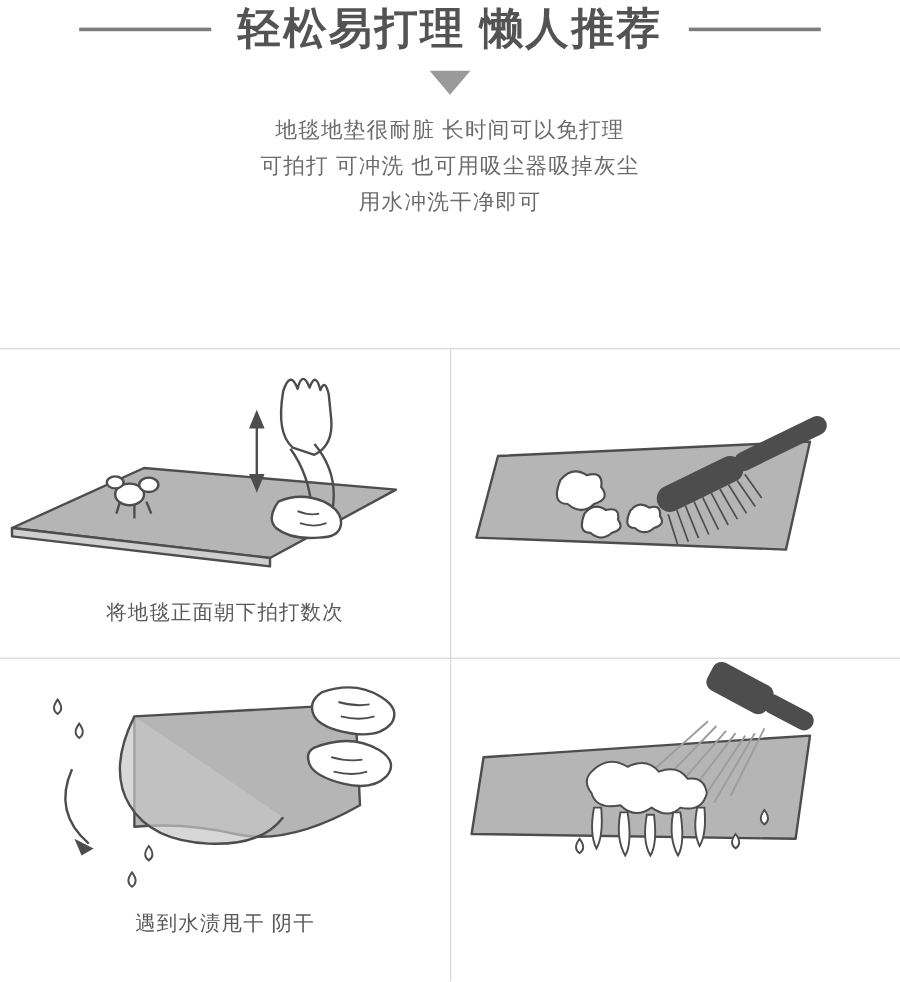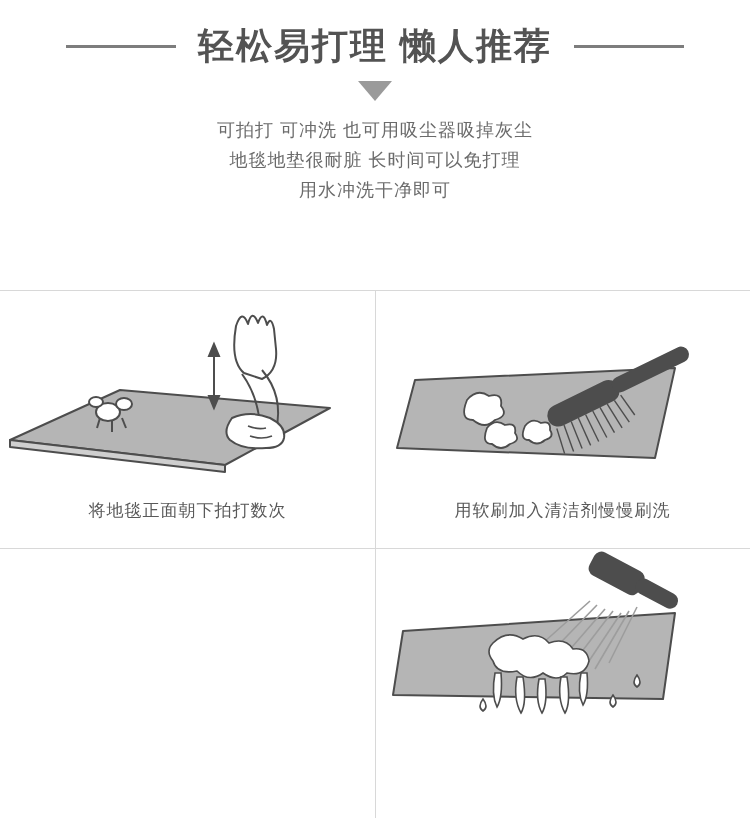--- a/index.html
+++ b/index.html
@@ -18,21 +18,20 @@
     position: relative;
     width: 750px;
     height: 818px;
     box-sizing: border-box;
   }
 
   
   .header {
     position: relative;
     width: 100%;
-    padding-top: 22px;
     text-align: center;
   }
   .title-row {
     display: flex;
     align-items: center;
     justify-content: center;
     gap: 22px;
   }
   .rule {
     width: 110px;
@@ -131,22 +130,22 @@
 <div class="page">
 
   <div class="header">
     <div class="title-row">
       <div class="rule"></div>
       <div class="title">轻松易打理 懒人推荐</div>
       <div class="rule"></div>
     </div>
     <div class="caret"></div>
     <div class="subtitle">
+      <div>地毯地垫很耐脏 长时间可以免打理</div>
       <div>可拍打 可冲洗 也可用吸尘器吸掉灰尘</div>
-      <div>地毯地垫很耐脏 长时间可以免打理</div>
       <div>用水冲洗干净即可</div>
     </div>
   </div>
 
   <div class="grid">
     <div class="grid-line-top"></div>
     <div class="grid-line-v"></div>
     <div class="grid-line-h"></div>
 
     <div class="cell cell-0">
@@ -207,23 +206,47 @@
               <line x1="204" y1="114" x2="204" y2="144"></line>
               <line x1="212" y1="114" x2="213" y2="144"></line>
               <line x1="220" y1="114" x2="222" y2="143"></line>
               <line x1="228" y1="114" x2="231" y2="142"></line>
               <line x1="236" y1="114" x2="240" y2="140"></line>
               <line x1="244" y1="112" x2="248" y2="136"></line>
             </g>
           </g>
         </svg>
       </div>
-      <div class="caption">用软刷加入清洁剂慢慢刷洗</div>
-    </div>
-
+    </div>
+
+    <div class="cell cell-2">
+      <div class="art">
+        <svg width="375" height="200" viewBox="0 0 375 200">
+
+          <path d="M112 48 L296 38 L300 122 q-60 34 -104 24 q-42 -10 -84 -6 z" fill="#b5b5b5" stroke="#4d4d4d" stroke-width="2" stroke-linejoin="round"></path>
+          <path d="M112 48 q-22 44 -4 74 q18 30 66 32 q44 2 62 -22" fill="#c6c6c6" stroke="#4d4d4d" stroke-width="2" fill-opacity="0.7"></path>
+
+          <path d="M268 28 q28 -10 50 4 q16 10 8 22 q-10 12 -34 8 q-24 -4 -30 -14 q-6 -12 6 -20 z" fill="#ffffff" stroke="#4d4d4d" stroke-width="2" stroke-linejoin="round"></path>
+          <path d="M282 36 q14 4 26 2 M284 48 q16 4 28 0" fill="none" stroke="#4d4d4d" stroke-width="1.6"></path>
+          <path d="M262 74 q30 -12 54 2 q16 10 6 22 q-12 12 -36 6 q-24 -6 -28 -16 q-4 -10 4 -14 z" fill="#ffffff" stroke="#4d4d4d" stroke-width="2" stroke-linejoin="round"></path>
+          <path d="M276 82 q14 4 26 2 M278 94 q16 4 28 0" fill="none" stroke="#4d4d4d" stroke-width="1.6"></path>
+
+          <path d="M60 92 q-16 36 14 62" fill="none" stroke="#4d4d4d" stroke-width="2"></path>
+          <polygon points="78,158 62,150 68,164" fill="#4d4d4d"></polygon>
+
+          <g fill="#ffffff" stroke="#4d4d4d" stroke-width="1.6">
+            <path d="M48 34 q6 8 0 12 q-6 -4 0 -12 z"></path>
+            <path d="M66 54 q6 8 0 12 q-6 -4 0 -12 z"></path>
+            <path d="M124 156 q6 8 0 12 q-6 -4 0 -12 z"></path>
+            <path d="M110 178 q6 8 0 12 q-6 -4 0 -12 z"></path>
+          </g>
+        </svg>
+      </div>
+      <div class="caption">遇到水渍甩干 阴干</div>
+    </div>
 
     <div class="cell cell-3">
       <div class="art">
         <svg width="375" height="200" viewBox="0 0 375 200">
 
           <polygon points="28,82 300,64 288,150 18,146" fill="#b5b5b5" stroke="#4d4d4d" stroke-width="2" stroke-linejoin="round"></polygon>
 
           <g transform="rotate(28 250 30)">
             <rect x="212" y="16" width="56" height="26" rx="8" fill="#4d4d4d"></rect>
             <rect x="262" y="20" width="46" height="16" rx="8" fill="#4d4d4d"></rect>

